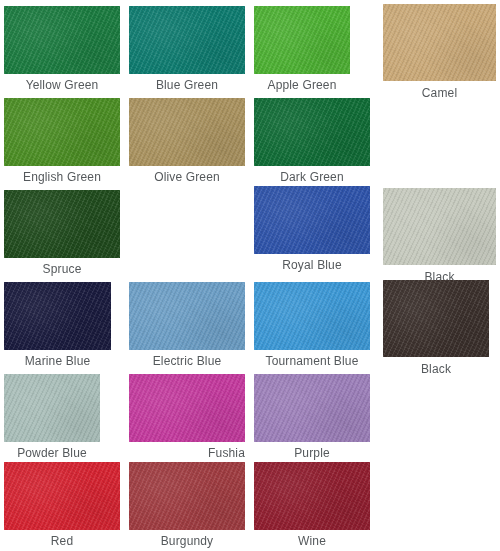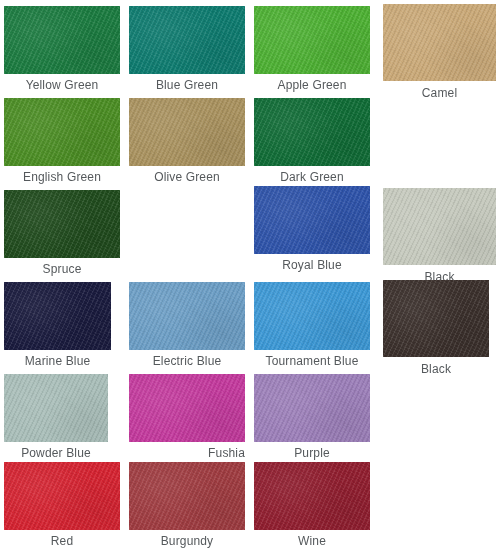--- a/index.html
+++ b/index.html
@@ -89,21 +89,21 @@
 
 <div id="swatch-grid">
     <div class="swatch-cell" style="left: 4px; top: 6px; width: 116px;">
       <div class="swatch-chip" title="Yellow Green" style="height: 68px; background-color: rgb(26, 122, 63);"></div>
       <span class="swatch-label" style="margin-top: 6px;">Yellow Green</span>
     </div>
     <div class="swatch-cell" style="left: 129px; top: 6px; width: 116px;">
       <div class="swatch-chip" title="Blue Green" style="height: 68px; background-color: rgb(13, 122, 110);"></div>
       <span class="swatch-label" style="margin-top: 6px;">Blue Green</span>
     </div>
-    <div class="swatch-cell" style="left: 254px; top: 6px; width: 116px;">
+    <div class="swatch-cell" style="left: 254px; top: 6px; width: 96px;">
       <div class="swatch-chip" title="Apple Green" style="height: 68px; background-color: rgb(76, 175, 50);"></div>
       <span class="swatch-label" style="margin-top: 6px;">Apple Green</span>
     </div>
     <div class="swatch-cell" style="left: 383px; top: 4px; width: 113px;">
       <div class="swatch-chip" title="Camel" style="height: 77px; background-color: rgb(201, 168, 119);"></div>
       <span class="swatch-label" style="margin-top: 7px;">Camel</span>
     </div>
     <div class="swatch-cell" style="left: 4px; top: 98px; width: 116px;">
       <div class="swatch-chip" title="English Green" style="height: 68px; background-color: rgb(74, 140, 35);"></div>
       <span class="swatch-label" style="margin-top: 6px;">English Green</span>
@@ -137,21 +137,21 @@
       <span class="swatch-label" style="margin-top: 6px;">Electric Blue</span>
     </div>
     <div class="swatch-cell" style="left: 254px; top: 282px; width: 116px;">
       <div class="swatch-chip" title="Tournament Blue" style="height: 68px; background-color: rgb(59, 151, 212);"></div>
       <span class="swatch-label" style="margin-top: 6px;">Tournament Blue</span>
     </div>
     <div class="swatch-cell" style="left: 383px; top: 280px; width: 106px;">
       <div class="swatch-chip" title="Black" style="height: 77px; background-color: rgb(58, 47, 43);"></div>
       <span class="swatch-label" style="margin-top: 7px;">Black</span>
     </div>
-    <div class="swatch-cell" style="left: 4px; top: 374px; width: 104px;">
+    <div class="swatch-cell" style="left: 4px; top: 374px; width: 96px;">
       <div class="swatch-chip" title="Powder Blue" style="height: 68px; background-color: rgb(168, 189, 184);"></div>
       <span class="swatch-label" style="margin-top: 6px;">Powder Blue</span>
     </div>
     <div class="swatch-cell" style="left: 129px; top: 374px; width: 116px;">
       <div class="swatch-chip" title="Fushia" style="height: 68px; background-color: rgb(194, 57, 156);"></div>
       <span class="swatch-label" style="margin-top: 6px; text-align: right;">Fushia</span>
     </div>
     <div class="swatch-cell" style="left: 254px; top: 374px; width: 116px;">
       <div class="swatch-chip" title="Purple" style="height: 68px; background-color: rgb(155, 126, 184);"></div>
       <span class="swatch-label" style="margin-top: 6px;">Purple</span>

